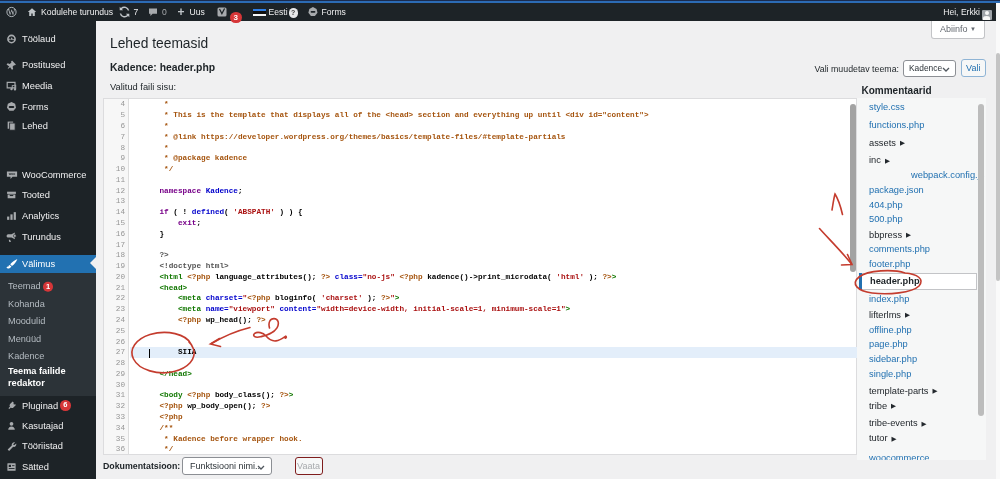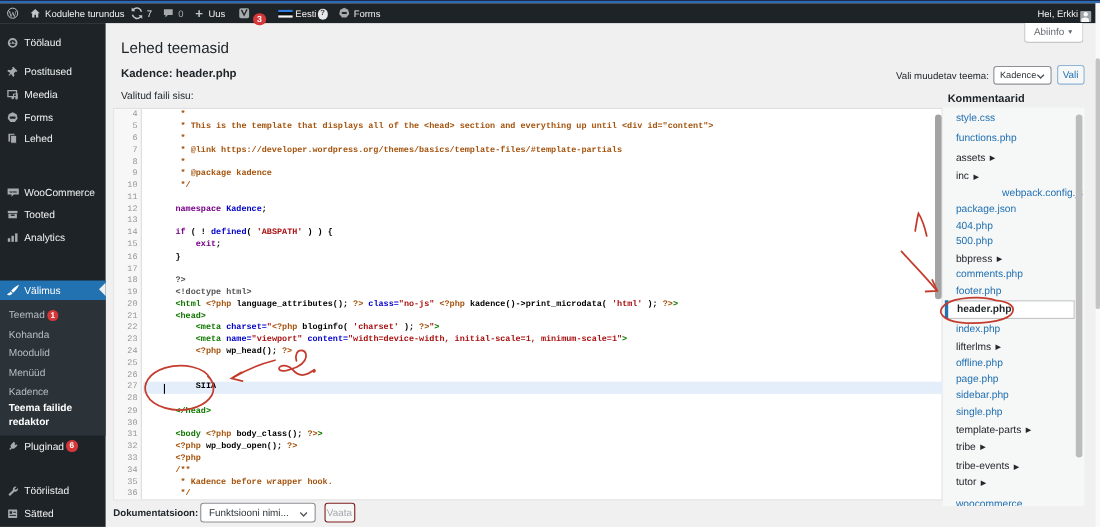--- a/index.html
+++ b/index.html
@@ -147,20 +147,27 @@
       <span class="txt">Tooted</span>
     </div>
   <div class="mi" style="top:185.4px;">
       <svg width="11" height="11" viewBox="0 0 20 20">
         <rect x="2" y="11" width="4" height="6" fill="#a7aaad"></rect>
         <rect x="8" y="7" width="4" height="10" fill="#a7aaad"></rect>
         <rect x="14" y="3" width="4" height="14" fill="#a7aaad"></rect>
       </svg>
       <span class="txt">Analytics</span>
     </div>
+  <div class="mi" style="top:206px;">
+      <svg width="11" height="11" viewBox="0 0 20 20">
+        <path d="M16 2v12l-6-3H4a2.5 2.5 0 010-6h6zM5 15l1 4h3l-1.5-4z" fill="#a7aaad"></path>
+        <circle cx="16" cy="8" r="2.6" fill="#a7aaad" stroke="#1d2327" stroke-width="1"></circle>
+      </svg>
+      <span class="txt">Turundus</span>
+    </div>
 
   <div style="position:absolute;left:0;top:234px;width:96px;height:17.5px;background:#2271b1;"></div>
   <div class="mi" style="top:234px;height:17.5px;color:#fff;">
       <svg width="12" height="12" viewBox="0 0 20 20">
         <path d="M19 1.5c-4 1.5-9.5 5.5-12 9l3 3c3.5-2.5 7.5-8 9-12zM6 11.5l-1.8 1.4 3.2 3.2 1.6-1.8zM4 13.8c-1.6 0-2.2 1.7-3.4 2.2 1.6 2.4 6 1.9 6.6-1z" fill="#fff"></path>
       </svg>
       <span class="txt" style="color:#fff;">Välimus</span>
     </div>
   <div style="position:absolute;right:0;top:236px;width:0;height:0;border:6.8px solid transparent;border-right:6.8px solid #f0f0f1;border-left:none;"></div>
 
@@ -170,20 +177,27 @@
   <div class="smi" style="top:300px;">Moodulid</div>
   <div class="smi" style="top:317.5px;">Menüüd</div>
   <div class="smi" style="top:334.5px;">Kadence</div>
   <div class="smi" style="top:356px;color:#fff;font-weight:bold;line-height:12px;">Teema failide<br>redaktor</div>
   <div class="mi" style="top:374.6px;">
       <svg width="11" height="11" viewBox="0 0 20 20">
         <path d="M12 2l2.5 2.5-1.3 1.3 1.8 1.8 1.3-1.3L18 8l-4.5 4.5a3.4 3.4 0 01-4.6.2L6 15.6 4.4 14l2.9-2.9a3.4 3.4 0 01.2-4.6z" fill="#a7aaad"></path>
       </svg>
       <span class="txt">Pluginad</span>
       <span class="badge" style="position:absolute;left:60px;top:4.5px;width:10.5px;height:10.5px;line-height:10.5px;">6</span>
+    </div>
+  <div class="mi" style="top:395.2px;">
+      <svg width="11" height="11" viewBox="0 0 20 20">
+        <circle cx="10" cy="6" r="3.4" fill="#a7aaad"></circle>
+        <path d="M4 17c0-3.5 2.5-6 6-6s6 2.5 6 6z" fill="#a7aaad"></path>
+      </svg>
+      <span class="txt">Kasutajad</span>
     </div>
   <div class="mi" style="top:415px;">
       <svg width="11" height="11" viewBox="0 0 20 20">
         <path d="M16.5 3.5a4.5 4.5 0 00-6 5.4L3 16.4 5.6 19l7.5-7.5a4.5 4.5 0 005.4-6L15.6 8.4l-3-1z" fill="#a7aaad"></path>
       </svg>
       <span class="txt">Tööriistad</span>
     </div>
   <div class="mi" style="top:435.7px;">
       <svg width="11" height="11" viewBox="0 0 20 20">
         <rect x="2.5" y="3" width="15" height="14" rx="1" fill="#a7aaad"></rect>
@@ -310,21 +324,21 @@
   <div class="fr dir" style="top:293.4px;">template-parts<span class="tri">▶</span></div>
   <div class="fr dir" style="top:308px;">tribe<span class="tri">▶</span></div>
   <div class="fr dir" style="top:325.8px;">tribe-events<span class="tri">▶</span></div>
   <div class="fr dir" style="top:340.8px;">tutor<span class="tri">▶</span></div>
   <div class="fr link" style="top:360.5px;">woocommerce</div>
 
   <div style="position:absolute;left:120.5px;top:6.5px;width:6px;height:312px;background:#bcbcbc;border-radius:3px;"></div>
 </div>
 
 <div class="abs" style="left:103px;top:461px;font-size:8.8px;font-weight:bold;color:#1d2327;">Dokumentatsioon:</div>
-<div class="abs" style="left:182px;top:456.5px;width:105px;height:18px;background:#fff;border:1px solid #8c8f94;border-radius:3px;font-size:9px;color:#2c3338;line-height:16px;padding-left:7px;">Funktsiooni nimi...
+<div class="abs" style="left:182px;top:456.5px;width:90px;height:18px;background:#fff;border:1px solid #8c8f94;border-radius:3px;font-size:9px;color:#2c3338;line-height:16px;padding-left:7px;">Funktsiooni nimi...
   <svg width="8" height="5" style="position:absolute;right:6px;top:7px;" viewBox="0 0 8 5">
       <path d="M1 1l3 3 3-3" stroke="#50575e" stroke-width="1.3" fill="none"></path>
     </svg>
 </div>
 <div class="abs" style="left:294.5px;top:456.5px;width:28px;height:18px;background:#f6f7f7;border:1px solid #7f1d1d;border-radius:3px;color:#a7aaad;font-size:9px;line-height:16px;text-align:center;">Vaata</div>
 
 <svg class="abs" style="left:0;top:0;pointer-events:none;" width="1000" height="479" viewBox="0 0 1000 479" fill="none">
   <g stroke="#c43c2e" stroke-width="1.6" stroke-linecap="round" fill="none">
 
     <path d="M191 344 C186 334 167 329.5 150 334.5 C136 339 128.5 349 133.5 359 C139 370 158 375.5 174 371.5 C188 368 196.5 359 193.5 349 C192.5 346 191 343.5 189 342"></path>

